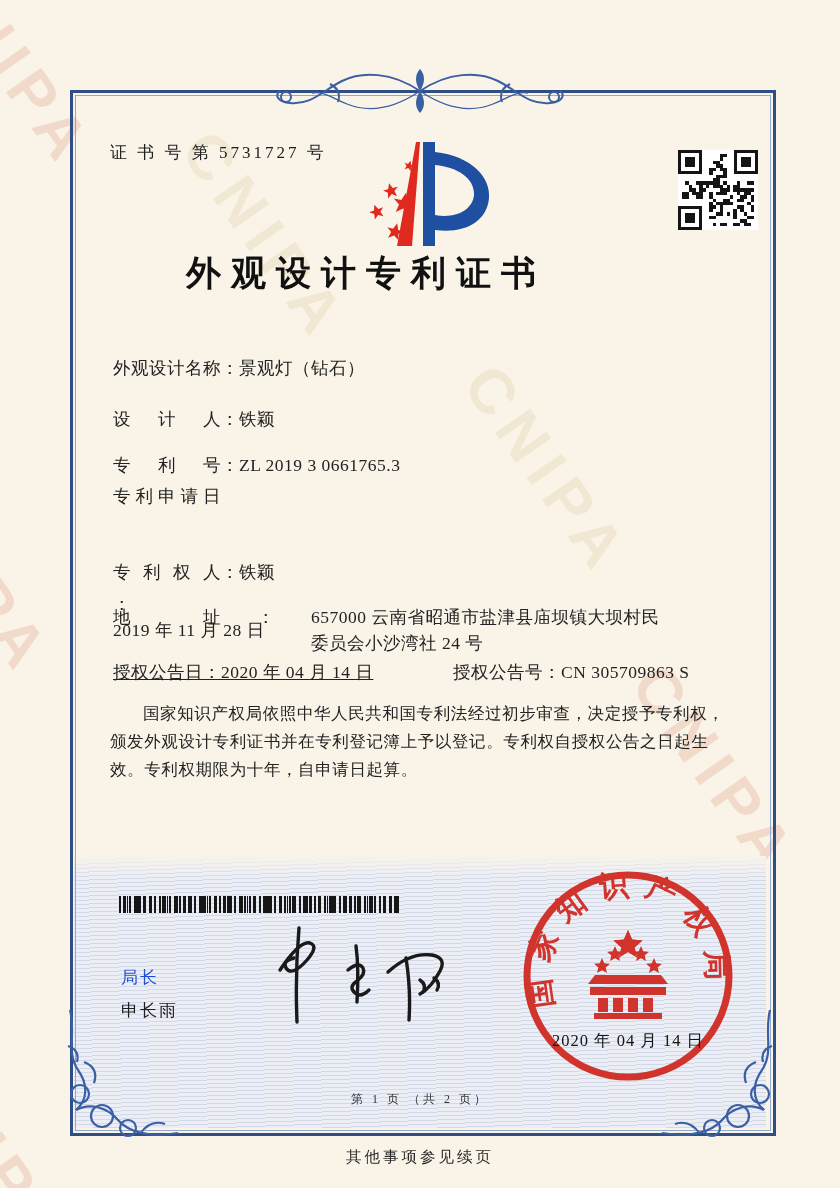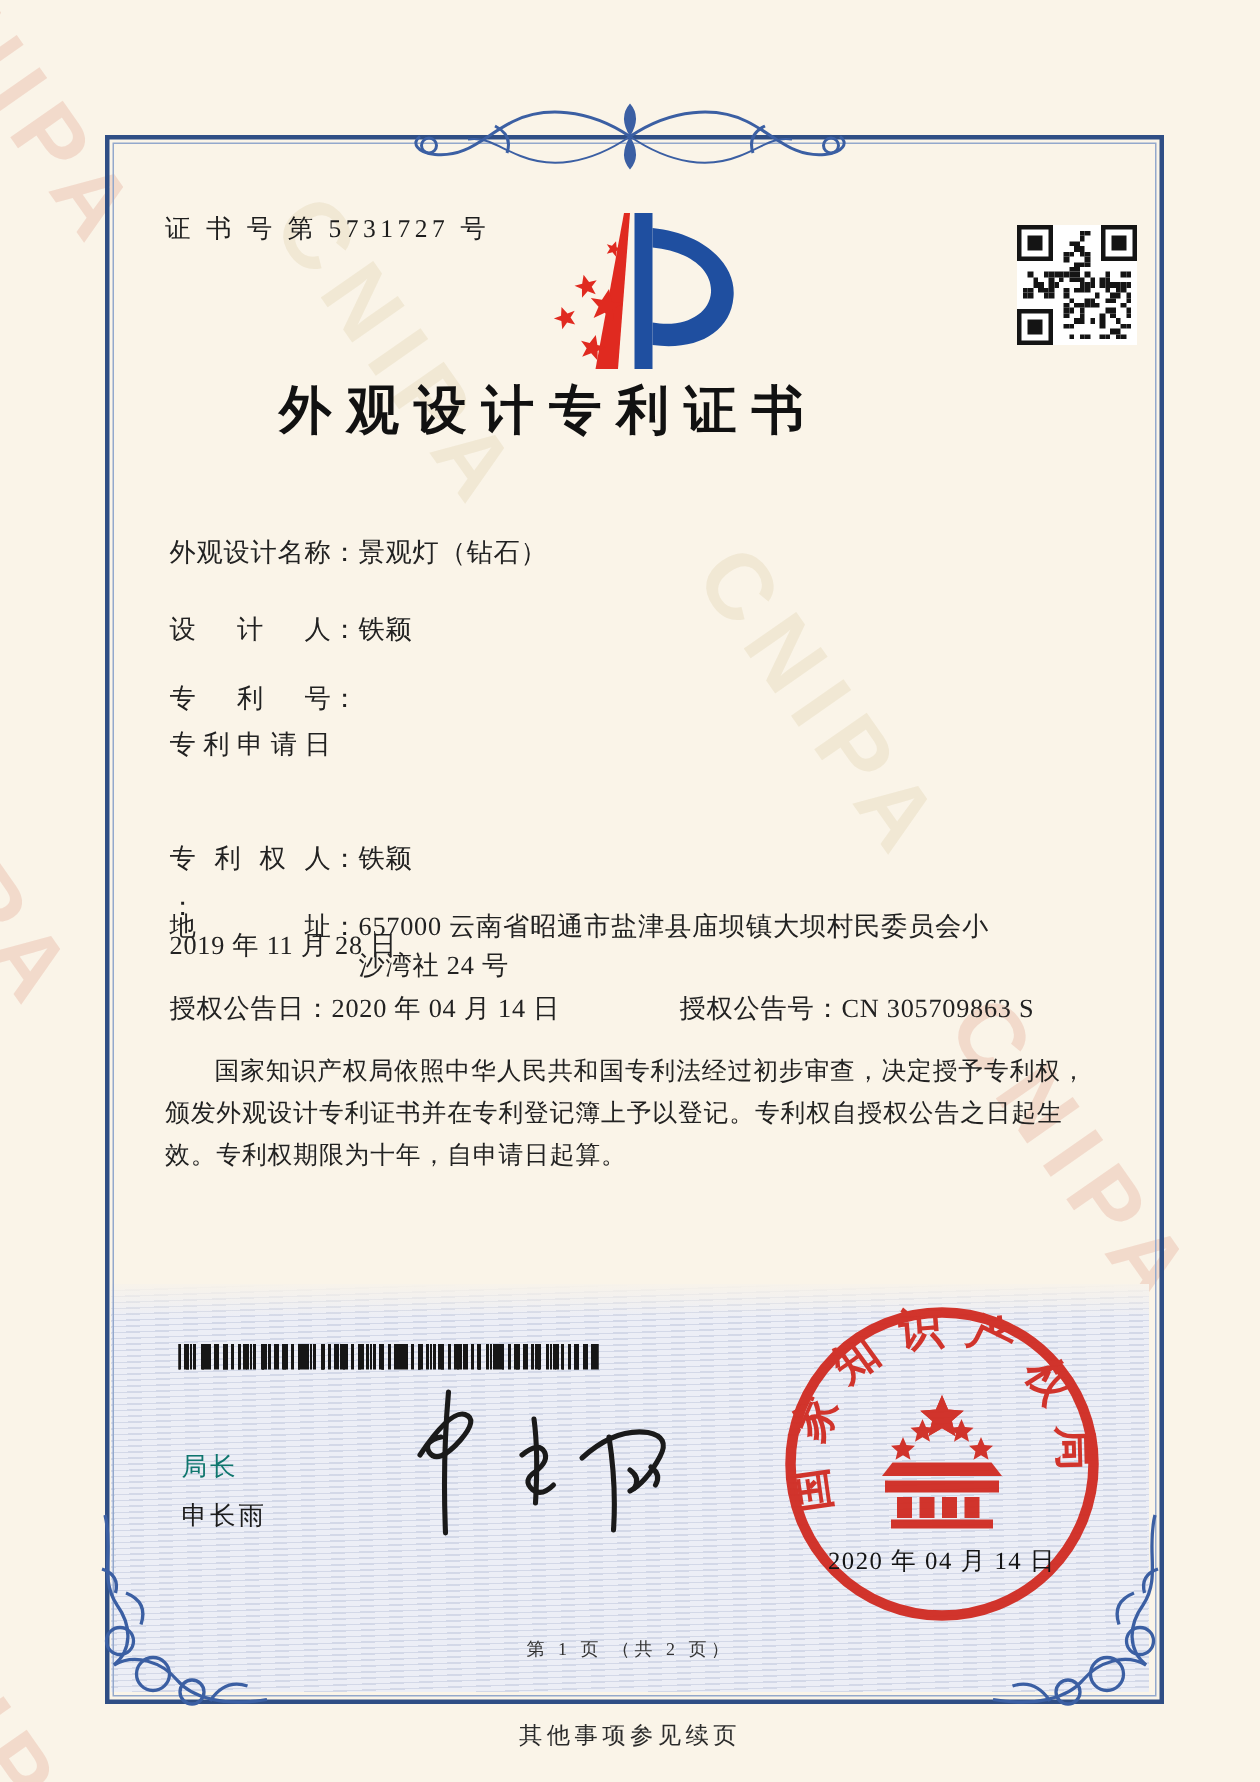--- a/index.html
+++ b/index.html
@@ -72,21 +72,21 @@
     font-size:16.5px;line-height:28px;letter-spacing:0.6px;color:#222;}
   .paras p{margin:0;text-indent:2em;}
   
   .barcode{
     position:absolute;left:119px;top:896px;width:280px;height:17px;z-index:2;
     background-image:
       repeating-linear-gradient(90deg,#161616 0 2px,rgba(0,0,0,0) 2px 5px),
       repeating-linear-gradient(90deg,#161616 0 1px,rgba(0,0,0,0) 1px 8px),
       repeating-linear-gradient(90deg,rgba(0,0,0,0) 0 4px,#161616 4px 7px,rgba(0,0,0,0) 7px 13px);
   }
-  .bureau-title{position:absolute;left:121px;top:966px;font-size:17px;letter-spacing:2px;z-index:2;color:#0f766e;}
+  .bureau-title{position:absolute;left:121px;top:966px;font-size:17px;letter-spacing:2px;z-index:2;color:#1d4ed8;}
   .bureau-name{position:absolute;left:121px;top:999px;font-size:17px;letter-spacing:2px;z-index:2;color:#1c1c1c;}
   .signature{position:absolute;left:250px;top:918px;z-index:3;}
   .seal{position:absolute;left:518px;top:866px;width:220px;height:220px;z-index:3;}
   .seal-date{
     position:absolute;left:518px;top:1030px;width:220px;z-index:4;
     text-align:center;font-size:16.5px;letter-spacing:1px;color:#141414;
   }
   .page-info{
     position:absolute;left:0;top:1091px;width:840px;z-index:2;
     text-align:center;font-size:12px;letter-spacing:3px;color:#333;
@@ -626,37 +626,38 @@
       <span class="row-value">景观灯（钻石）</span>
   </div>
   <div class="row" style="top:406px;">
     <span class="row-label">设计人</span>
       <span class="row-colon">：</span>
       <span class="row-value">铁颖</span>
   </div>
   <div class="row" style="top:452px;">
     <span class="row-label">专利号</span>
       <span class="row-colon">：</span>
+      <span class="row-value">ZL 2019 3 0661765.3</span>
   </div>
   <div class="row" style="top:483px;flex-direction:column;">
     <span class="row-label">专利申请日</span>
       <span class="row-colon">：</span>
       <span class="row-value">2019 年 11 月 28 日</span>
   </div>
   <div class="row" style="top:559px;">
     <span class="row-label">专利权人</span>
       <span class="row-colon">：</span>
       <span class="row-value">铁颖</span>
   </div>
-  <div class="row" style="top:604px;width:560px;">
+  <div class="row" style="top:604px;width:560px;gap:36px;">
     <span class="row-label">地址</span>
       <span class="row-colon">：</span>
       <span class="row-value">657000 云南省昭通市盐津县庙坝镇大坝村民委员会小沙湾社 24 号</span>
   </div>
-  <div class="row" style="top:659px;width:630px;">
+  <div class="row" style="top:659px;width:630px;text-decoration:underline;">
     <span>授权公告日</span>
       <span>：</span>
       <span>2020 年 04 月 14 日</span>
     <span class="grant-right">
       <span>授权公告号</span>
         <span>：</span>
         <span>CN 305709863 S</span>
     </span>
   </div>
 </div>

